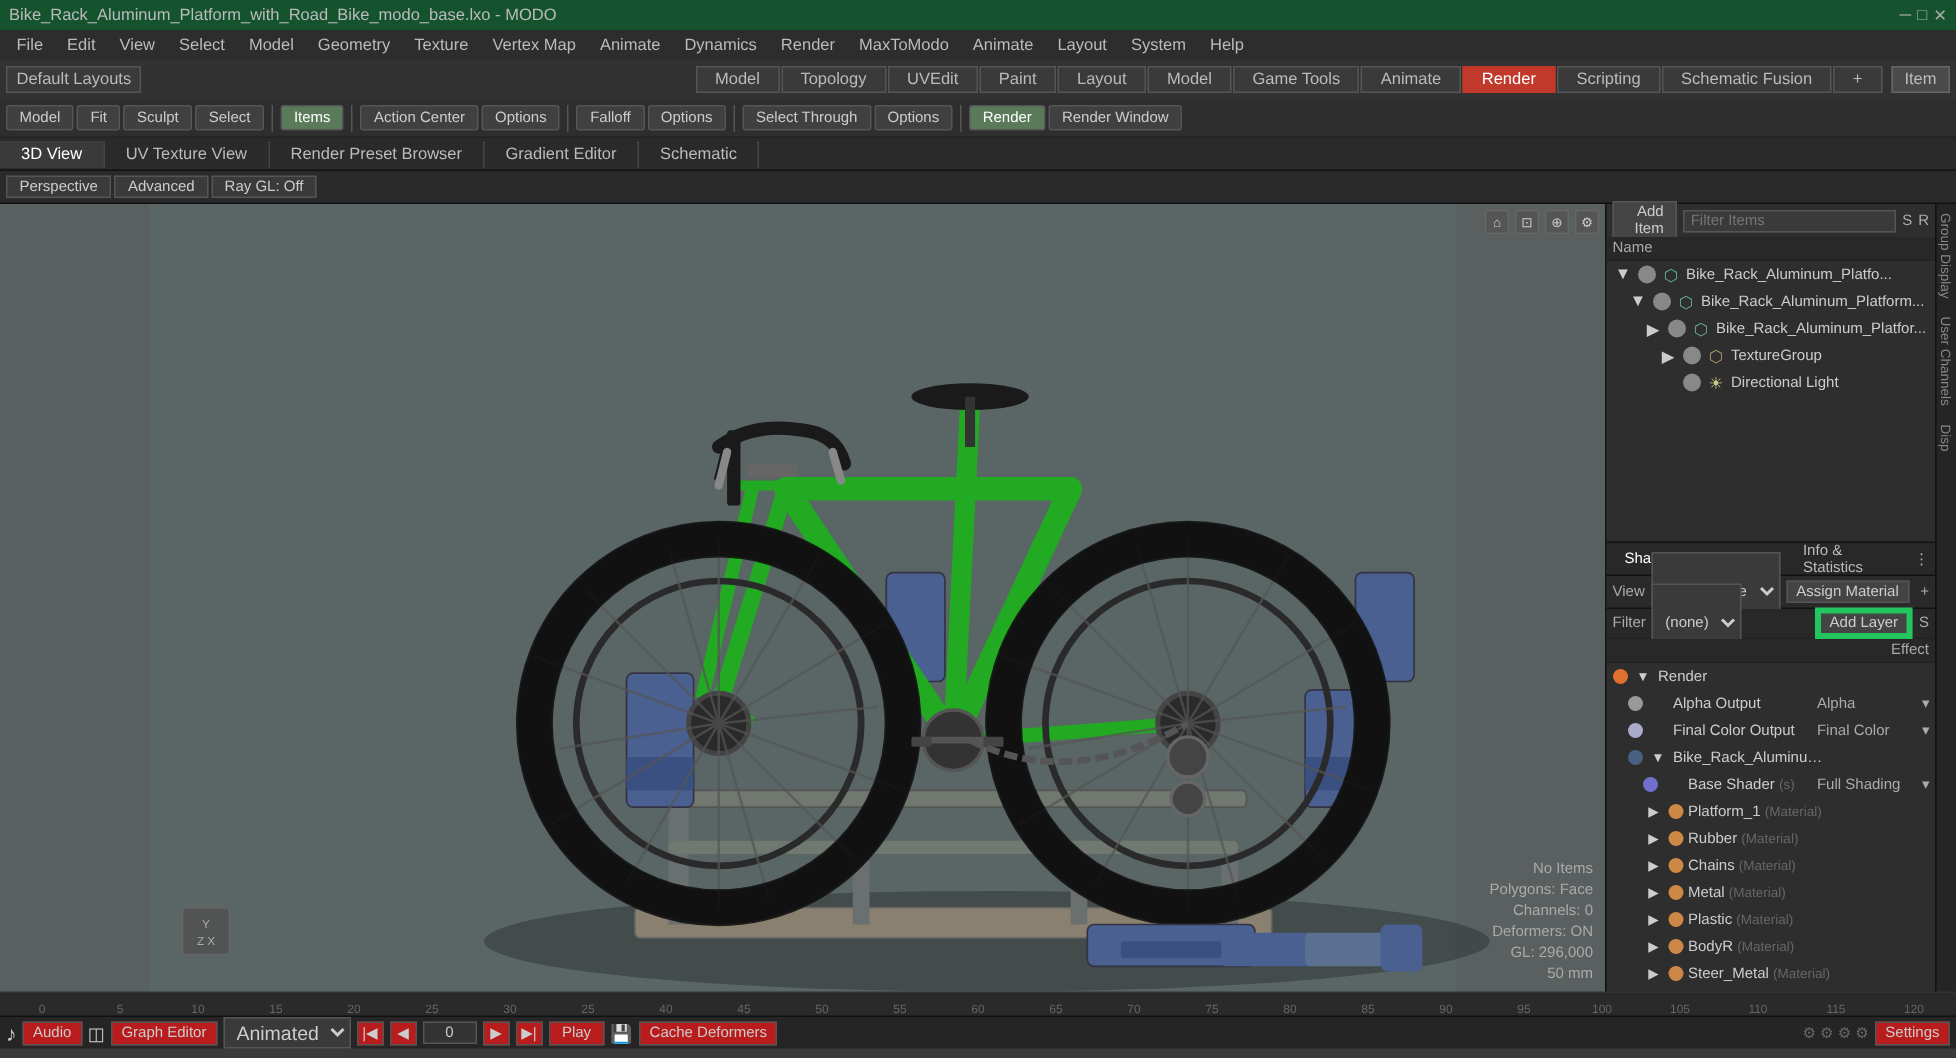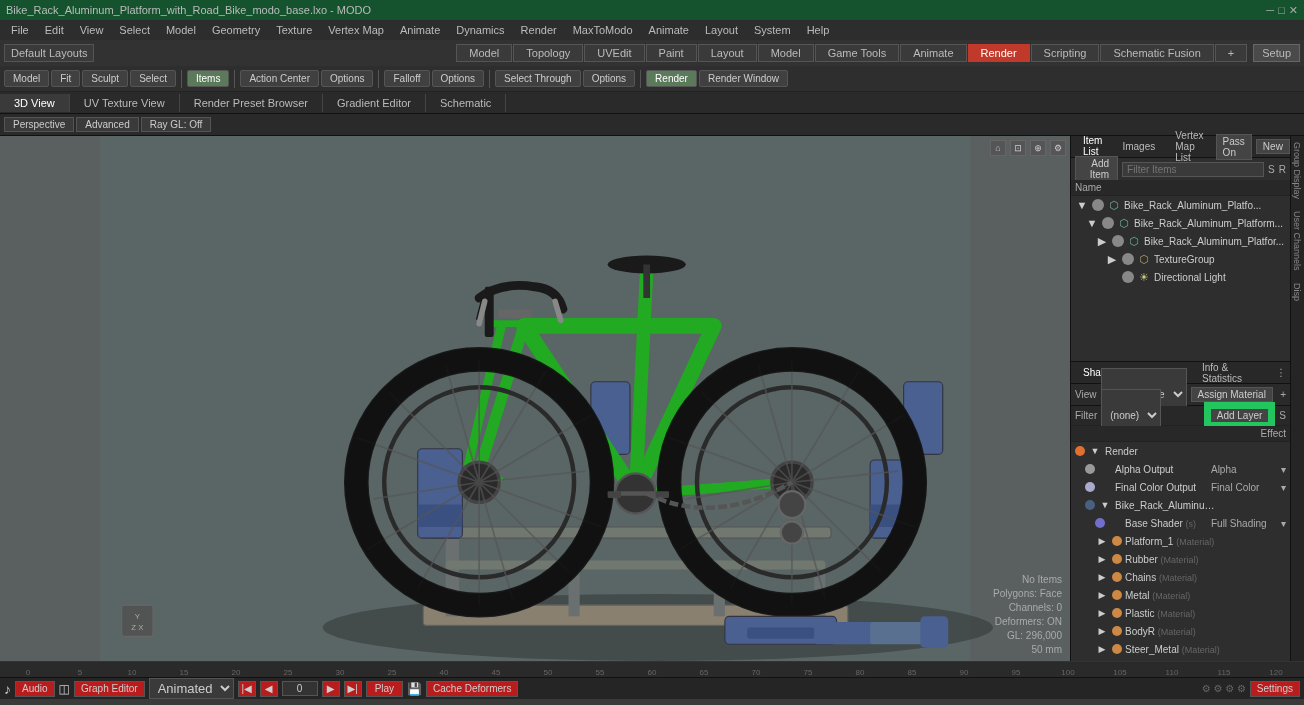--- a/index.html
+++ b/index.html
@@ -270,21 +270,21 @@
     <div class="mode-tab">Paint</div>
     <div class="mode-tab">Layout</div>
     <div class="mode-tab">Model</div>
     <div class="mode-tab">Game Tools</div>
     <div class="mode-tab">Animate</div>
     <div class="mode-tab active">Render</div>
     <div class="mode-tab">Scripting</div>
     <div class="mode-tab">Schematic Fusion</div>
     <div class="mode-tab">+</div>
   </div>
-  <div class="only-btn">Setup</div>
+  <div class="only-btn">Item</div>
 </div>
 
 <div id="tool-toolbar">
   <button class="tool-btn">Model</button>
   <button class="tool-btn">Fit</button>
   <button class="tool-btn">Sculpt</button>
   <button class="tool-btn">Select</button>
   <div class="tool-separator"></div>
   <button class="tool-btn items">Items</button>
   <div class="tool-separator"></div>
@@ -461,27 +461,20 @@
       <div class="vp-ctrl-btn">⊡</div>
       <div class="vp-ctrl-btn">⊕</div>
       <div class="vp-ctrl-btn">⚙</div>
     </div>
   </div>
 
   <div id="right-panel">
 
     <div style="flex: 1; display: flex; flex-direction: column; min-height: 0;">
 
-      <div id="item-list-header">
-        <span class="panel-tab active">Item List</span>
-        <span class="panel-tab">Images</span>
-        <span class="panel-tab">Vertex Map List</span>
-        <span class="panel-header-btn">Pass On</span>
-        <span class="panel-header-btn">New</span>
-      </div>
 
       <div class="add-item-row">
         <button class="add-item-btn">Add Item</button>
         <input class="filter-input" placeholder="Filter Items" style="">
         <span style="color:#aaa;font-size:10px;">S</span>
         <span style="color:#aaa;font-size:10px;">R</span>
       </div>
 
       <div class="name-header">
         <span>Name</span>
@@ -544,21 +537,21 @@
         </select>
         <button style="padding:1px 6px;background:#444;border:1px solid #555;color:#ccc;font-size:10px;cursor:pointer;">Assign Material</button>
         <span style="margin-left:auto;color:#aaa;font-size:10px;">+</span>
       </div>
 
       <div style="height:20px;background:#282828;display:flex;align-items:center;padding:0 4px;gap:4px;border-bottom:1px solid #222;">
         <span style="font-size:10px;color:#aaa;">Filter</span>
         <select class="shading-dropdown" style="min-width:60px;">
           <option>(none)</option>
         </select>
-        <button style="padding:1px 6px;background:#444;border:7px solid #22c55e;color:#ccc;font-size:10px;cursor:pointer;margin-left:auto;text-align:right;">Add Layer</button>
+        <button style="padding:1px 6px;background:#444;border:4px solid #22c55e;color:#ccc;font-size:10px;cursor:pointer;margin-left:auto;text-align:right;">Add Layer</button>
         <span style="color:#aaa;font-size:10px;">S</span>
       </div>
 
       <div class="effect-header">
         <span> </span>
         <span class="effect-label">Effect</span>
       </div>
 
       <div id="shading-body">
 

